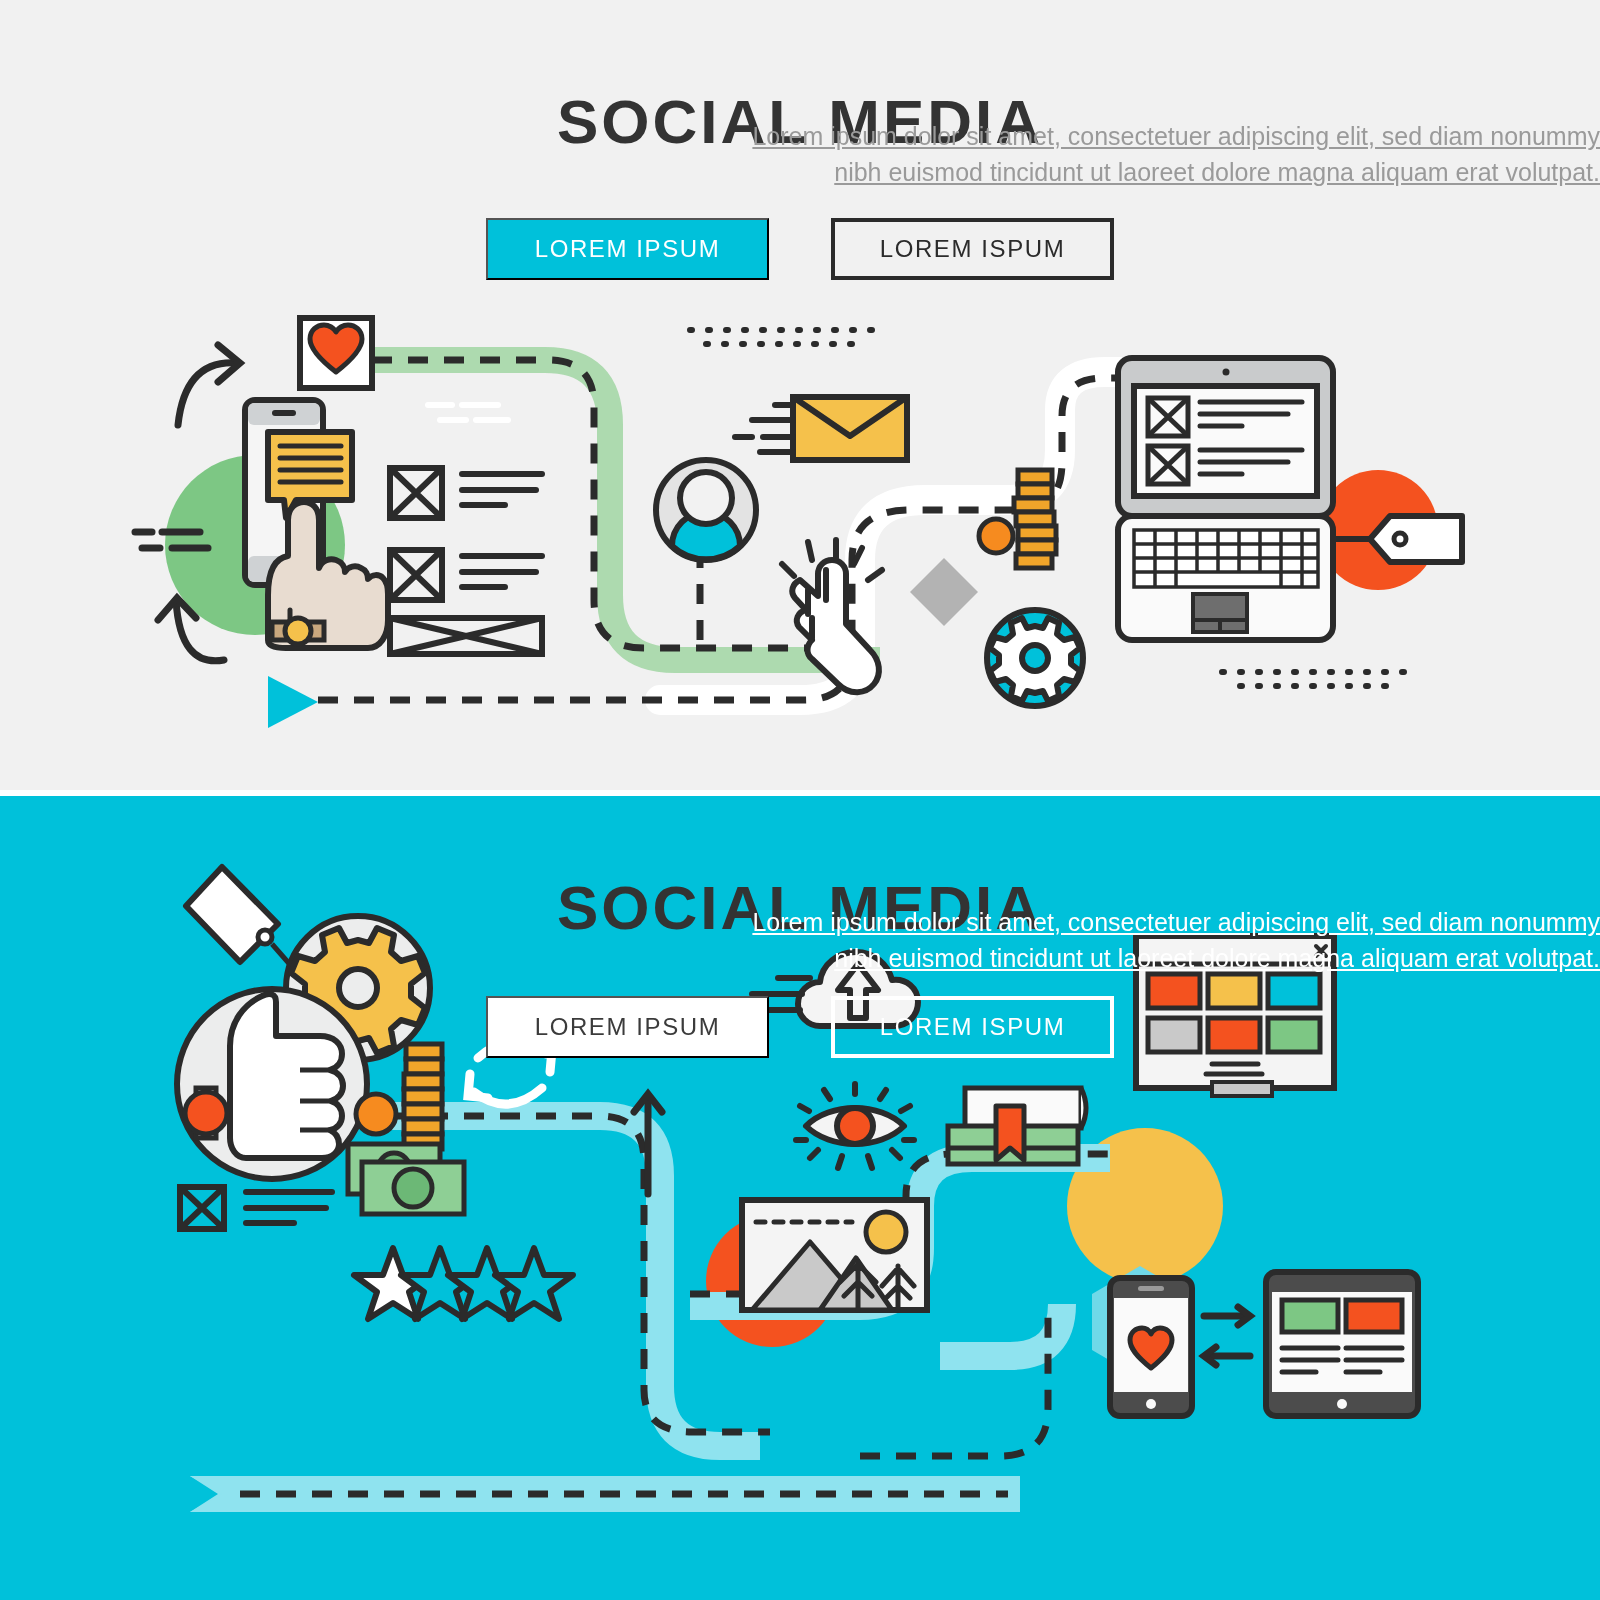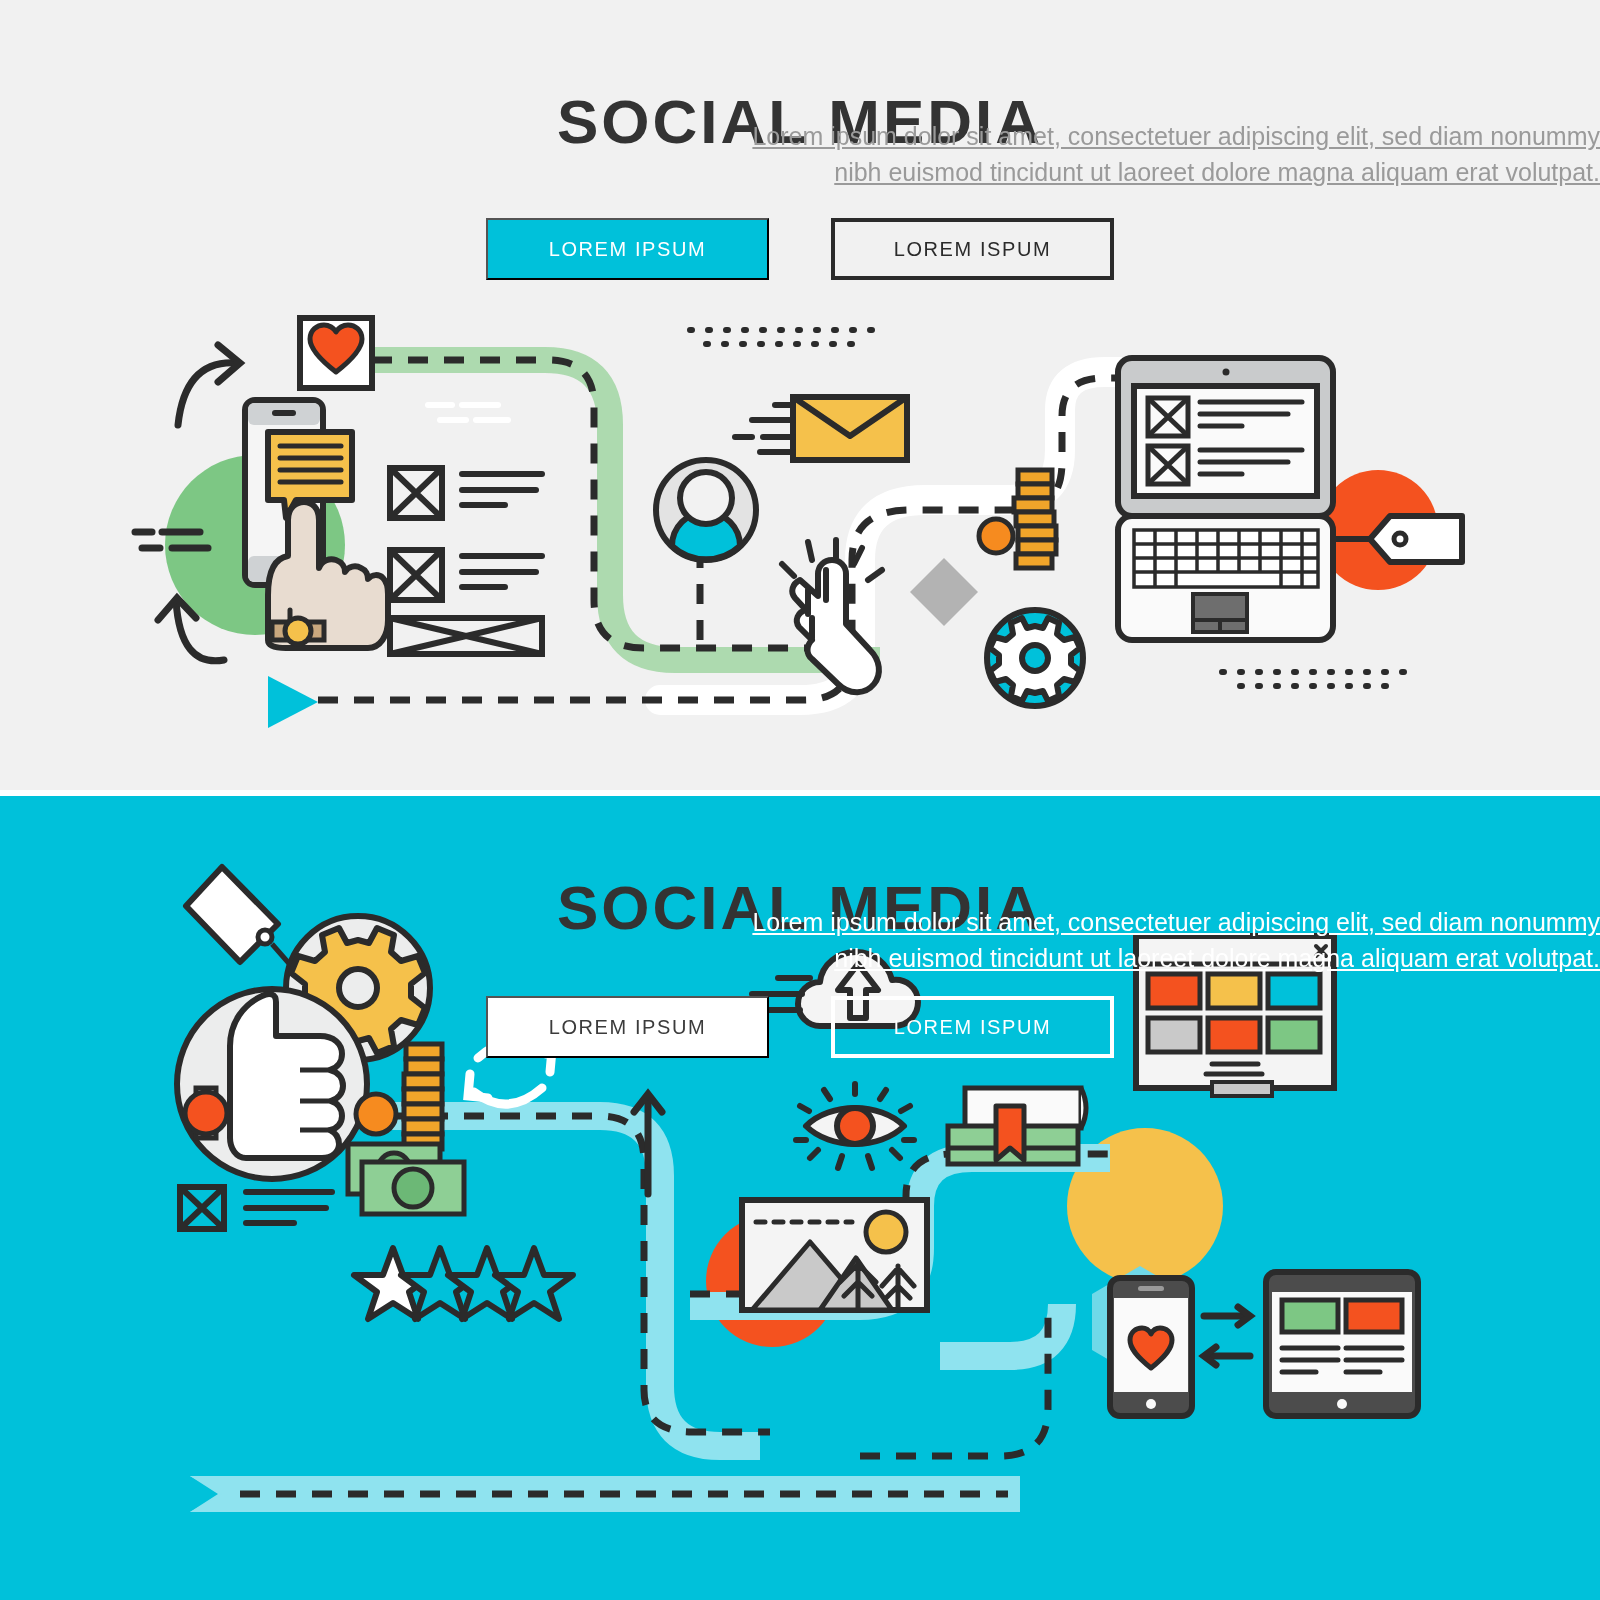--- a/index.html
+++ b/index.html
@@ -27,21 +27,21 @@
     position:absolute;left:0;width:1600px;text-align:right;
     font-size:25px;line-height:36px;color:#9a9a9a;text-decoration:underline;
   }
   .subtext.on-cyan{color:#ffffff;}
 
   
   .btnrow{position:absolute;left:0;width:1600px;display:flex;justify-content:center;gap:62px;}
   .btn{
     display:flex;align-items:center;justify-content:center;
     width:283px;height:62px;box-sizing:border-box;
-    font-size:20px;letter-spacing:1.6px;
+    font-size:24px;letter-spacing:1.6px;
   }
   .btn-solid-cyan{background:#00c1da;color:#ffffff;}
   .btn-outline-dark{background:transparent;border:4px solid #2b2b2b;color:#2b2b2b;}
   .btn-solid-white{background:#ffffff;color:#3b3b3b;}
   .btn-outline-white{background:transparent;border:4px solid #ffffff;color:#ffffff;}
 
   
   .stage{position:absolute;left:0;top:0;width:1600px;height:100%;}
   .stage svg{display:block;}
 

